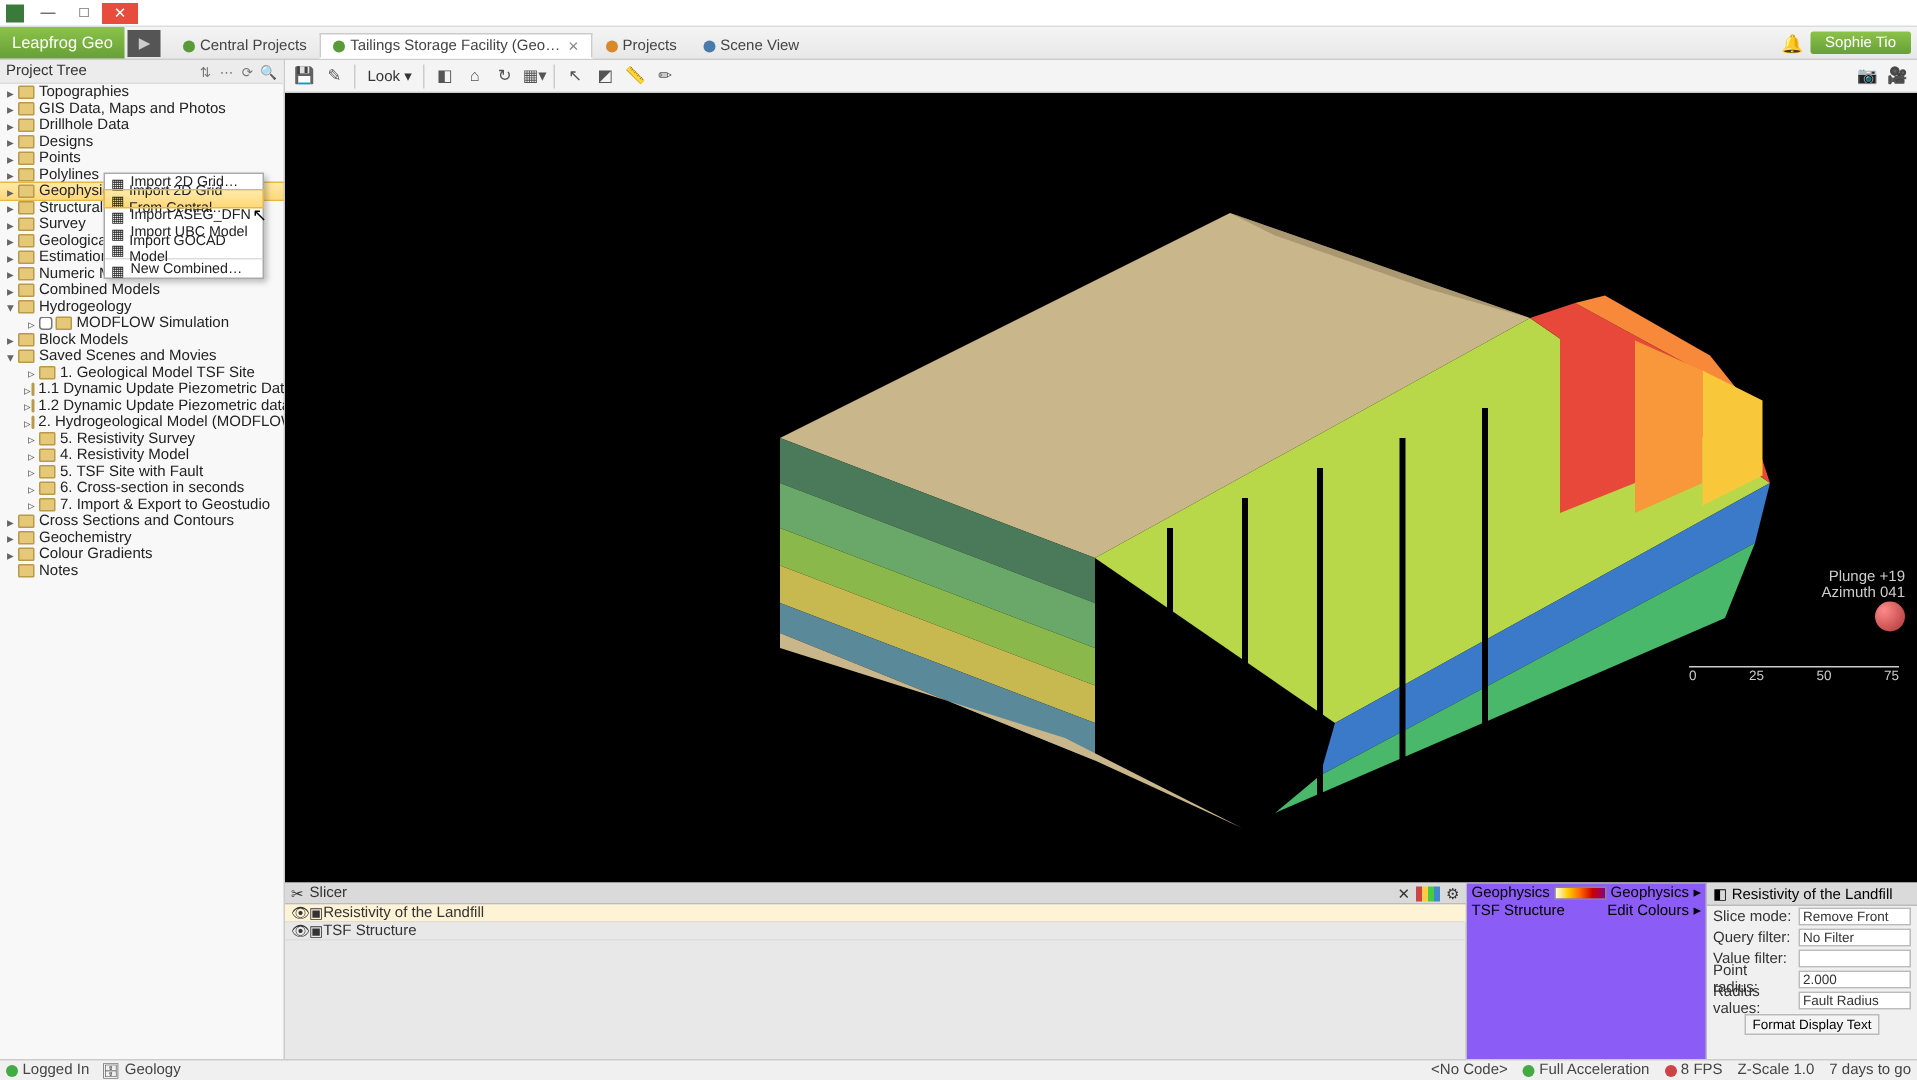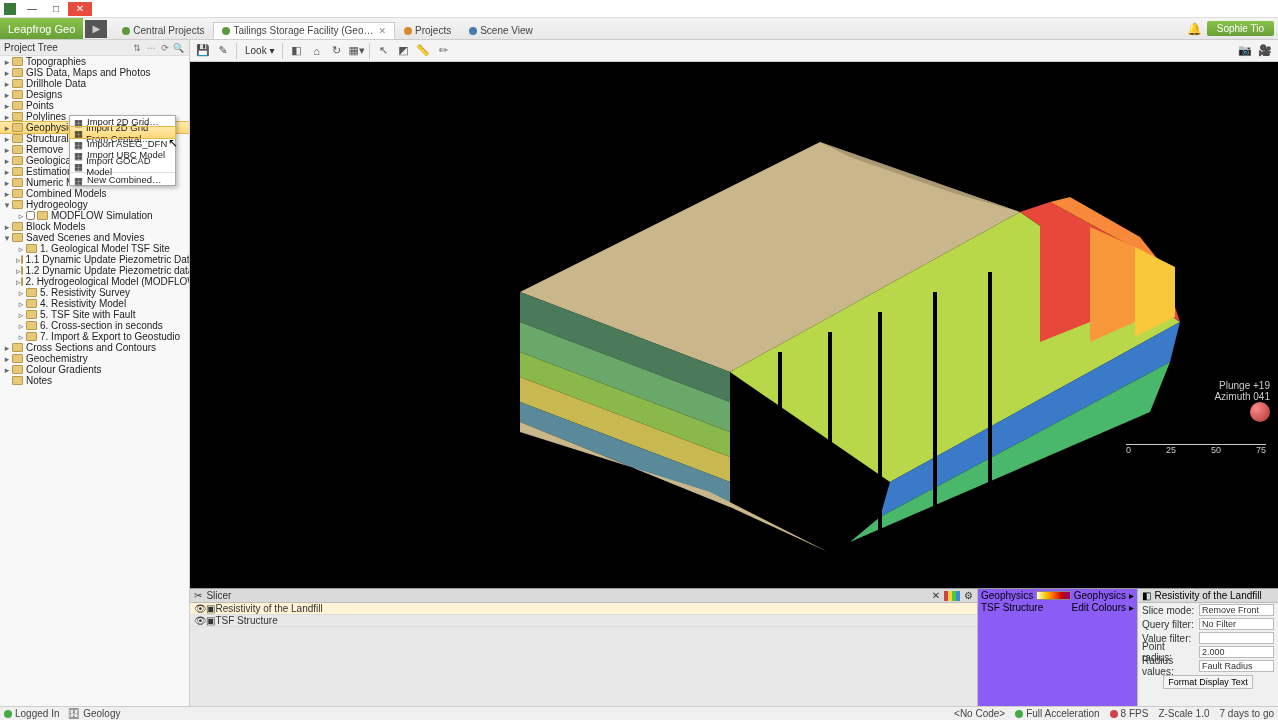--- a/index.html
+++ b/index.html
@@ -171,21 +171,21 @@
           <span>Geophysical Data</span>
         </div>
         <div class="node">
           <span class="exp">▸</span>
           <span class="folder-icon"></span>
           <span>Structural Modelling</span>
         </div>
         <div class="node">
           <span class="exp">▸</span>
           <span class="folder-icon"></span>
-          <span>Remove</span>
+          <span>Survey</span>
         </div>
         <div class="node">
           <span class="exp">▸</span>
           <span class="folder-icon"></span>
           <span>Geological Models</span>
         </div>
         <div class="node">
           <span class="exp">▸</span>
           <span class="folder-icon"></span>
           <span>Estimation</span>

